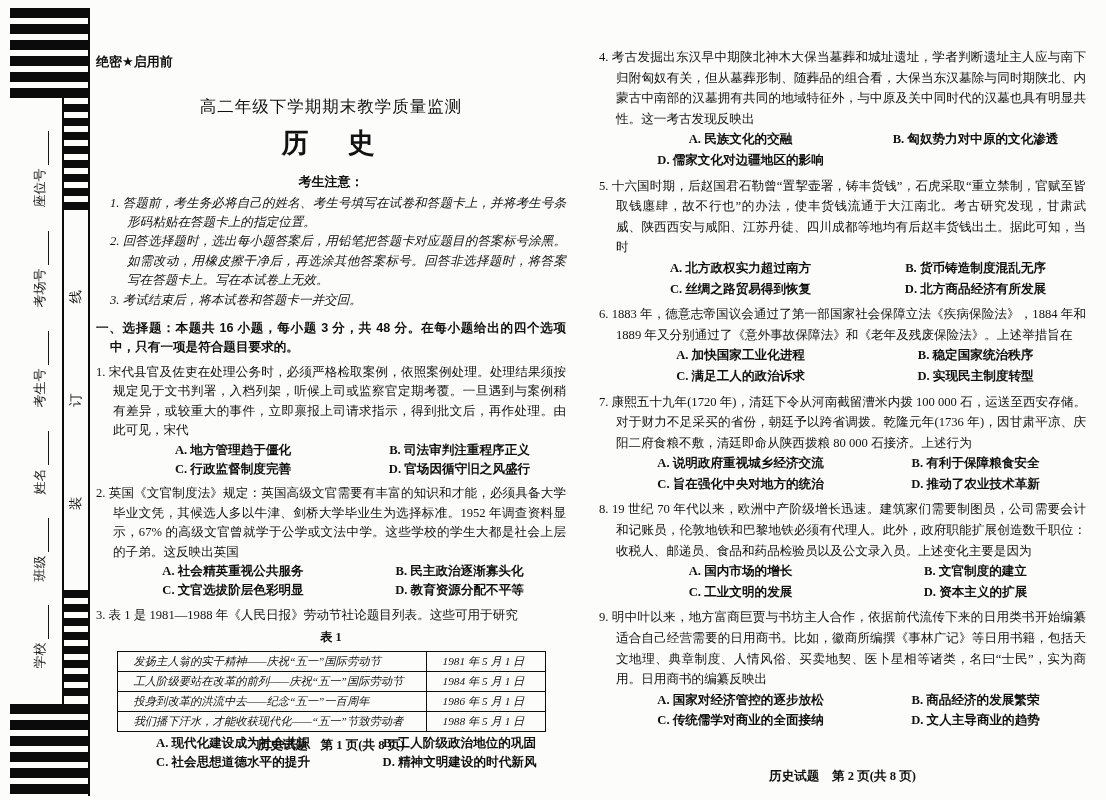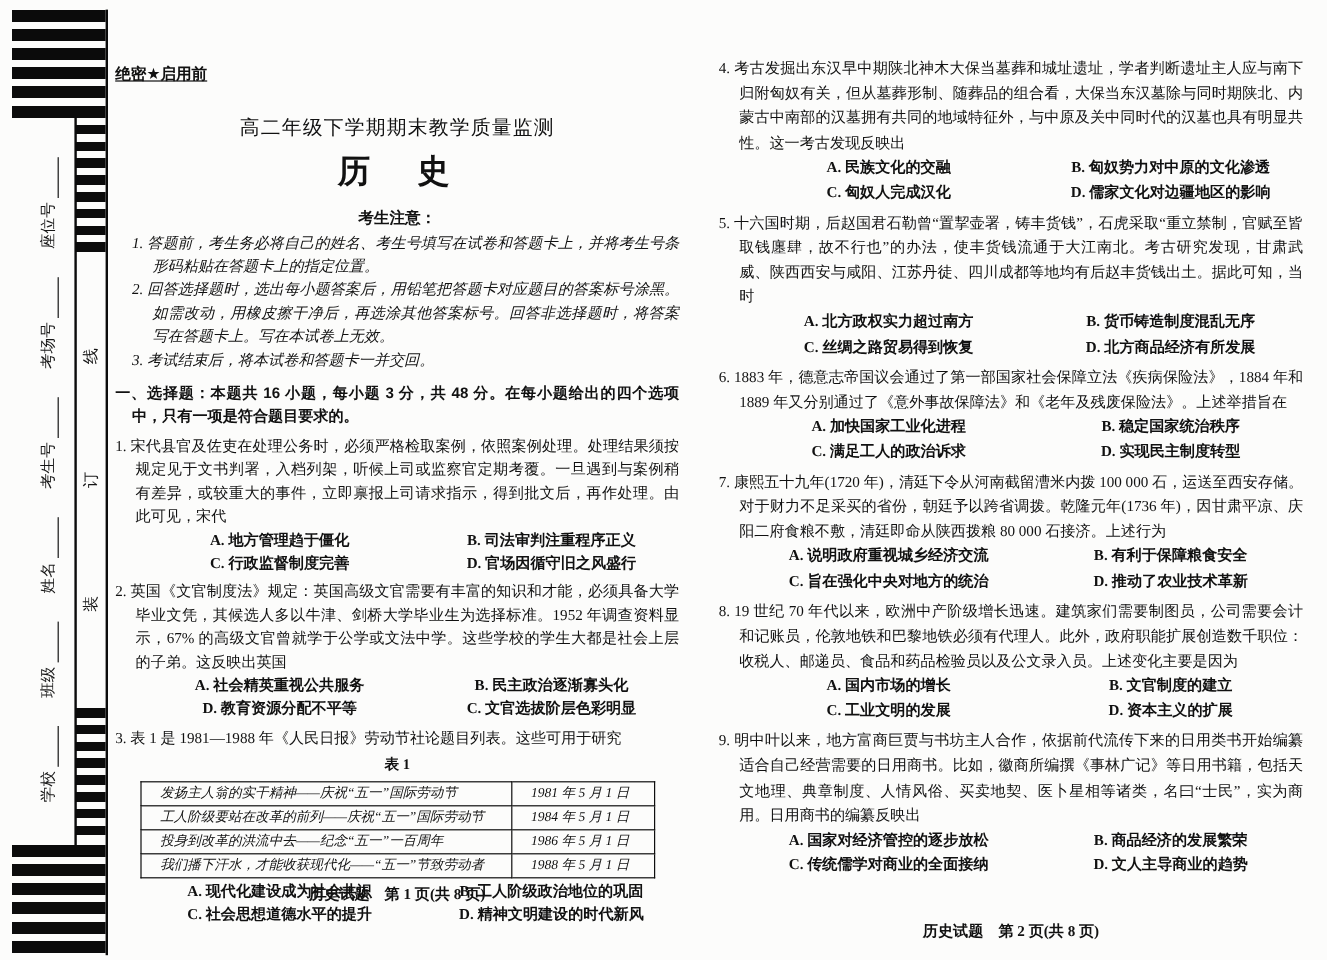--- a/index.html
+++ b/index.html
@@ -21,21 +21,21 @@
   .rail-field .blank{display:inline-block; width:34px; height:1.05em; border-bottom:1.3px solid #161616;}
   .bind-strip{
     position:absolute; transform:rotate(-90deg); transform-origin:center;
     display:flex; justify-content:space-between; align-items:center;
     font-size:13.5px; color:#161616;
   }
   
   .col{position:absolute; text-align:justify; font-size:12.6px; line-height:19.4px;}
   .col-left{left:96px; top:52px; width:470px;}
   .col-right{left:599px; top:47px; width:487px; line-height:20.6px;}
-  .secrecy{font-family:"Liberation Sans","DejaVu Sans",sans-serif; font-weight:bold; font-size:13px; text-align:left;text-decoration:underline;}
+  .secrecy{font-family:"Liberation Sans","DejaVu Sans",sans-serif; font-weight:bold; font-size:13px; text-align:left;}
   .exam-title{text-align:center; font-weight:normal; font-size:16.5px; margin-top:26px; letter-spacing:1px;}
   .subject-title{text-align:center; font-weight:bold; font-size:27px; margin-top:17px; letter-spacing:6px;}
   .notice-title{font-family:"Liberation Sans","DejaVu Sans",sans-serif; font-weight:bold; font-size:13px; margin-top:19px; text-align:center;}
   .notices{font-style:italic; margin-top:2px; padding-left:14px;}
   .notice-item{padding-left:17px; text-indent:-17px;}
   .section-header{
     font-family:"Liberation Sans","DejaVu Sans",sans-serif; font-weight:bold;
     margin-top:9px; padding-left:14px; text-indent:-14px; font-size:12.6px;
   }
   .question{margin-top:5px;}
@@ -118,22 +118,22 @@
         <div class="opt">C. 行政监督制度完善</div>
         <div class="opt">D. 官场因循守旧之风盛行</div>
       </div>
     </div>
 
     <div class="question">
       <div class="q-stem">2. 英国《文官制度法》规定：英国高级文官需要有丰富的知识和才能，必须具备大学毕业文凭，其候选人多以牛津、剑桥大学毕业生为选择标准。1952 年调查资料显示，67% 的高级文官曾就学于公学或文法中学。这些学校的学生大都是社会上层的子弟。这反映出英国</div>
       <div class="options">
         <div class="opt">A. 社会精英重视公共服务</div>
         <div class="opt">B. 民主政治逐渐寡头化</div>
+        <div class="opt">C. 文官选拔阶层色彩明显</div>
         <div class="opt">D. 教育资源分配不平等</div>
-        <div class="opt">C. 文官选拔阶层色彩明显</div>
       </div>
     </div>
 
     <div class="question">
       <div class="q-stem">3. 表 1 是 1981—1988 年《人民日报》劳动节社论题目列表。这些可用于研究</div>
       <div class="tbl-caption">表 1</div>
       <table class="t1">
         <tbody>
             <tr>
           <td class="title-cell">发扬主人翁的实干精神——庆祝“五一”国际劳动节</td>
@@ -162,21 +162,20 @@
     </div>
   </div>
 
   <div class="col col-right">
 
     <div class="question" style="margin-top:0;">
       <div class="q-stem">4. 考古发掘出东汉早中期陕北神木大保当墓葬和城址遗址，学者判断遗址主人应与南下归附匈奴有关，但从墓葬形制、随葬品的组合看，大保当东汉墓除与同时期陕北、内蒙古中南部的汉墓拥有共同的地域特征外，与中原及关中同时代的汉墓也具有明显共性。这一考古发现反映出</div>
       <div class="options">
         <div class="opt">A. 民族文化的交融</div>
         <div class="opt">B. 匈奴势力对中原的文化渗透</div>
-        <div class="opt">C. 匈奴人完成汉化</div>
         <div class="opt">D. 儒家文化对边疆地区的影响</div>
       </div>
     </div>
 
     <div class="question">
       <div class="q-stem">5. 十六国时期，后赵国君石勒曾“置挈壶署，铸丰货钱”，石虎采取“重立禁制，官赋至皆取钱廛肆，故不行也”的办法，使丰货钱流通于大江南北。考古研究发现，甘肃武威、陕西西安与咸阳、江苏丹徒、四川成都等地均有后赵丰货钱出土。据此可知，当时</div>
       <div class="options">
         <div class="opt">A. 北方政权实力超过南方</div>
         <div class="opt">B. 货币铸造制度混乱无序</div>
         <div class="opt">C. 丝绸之路贸易得到恢复</div>

